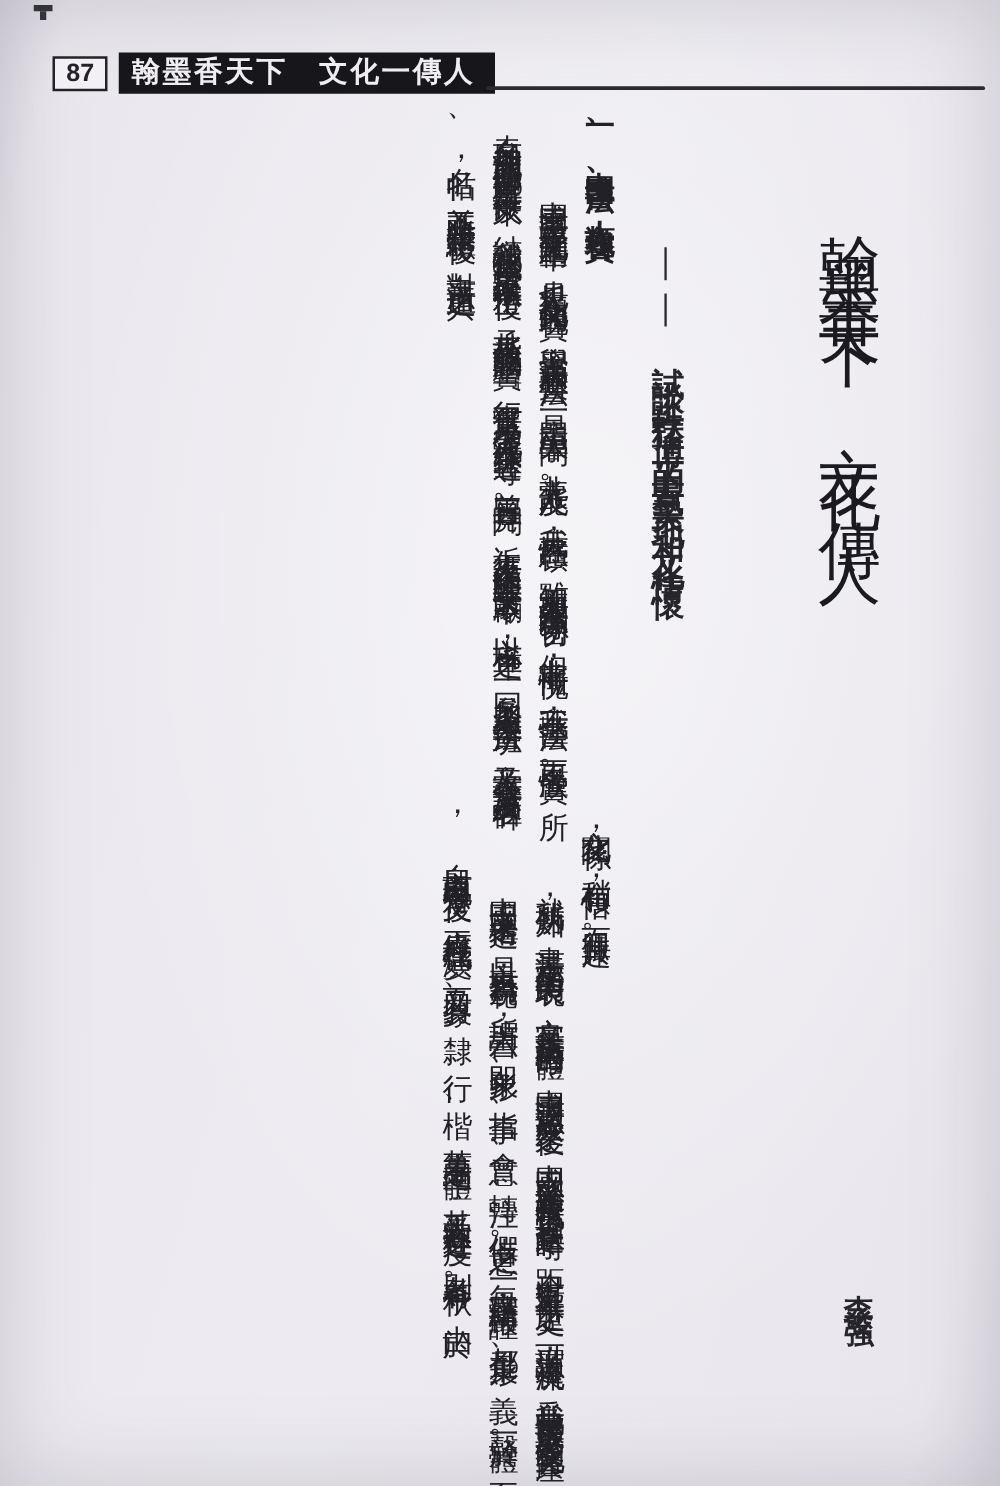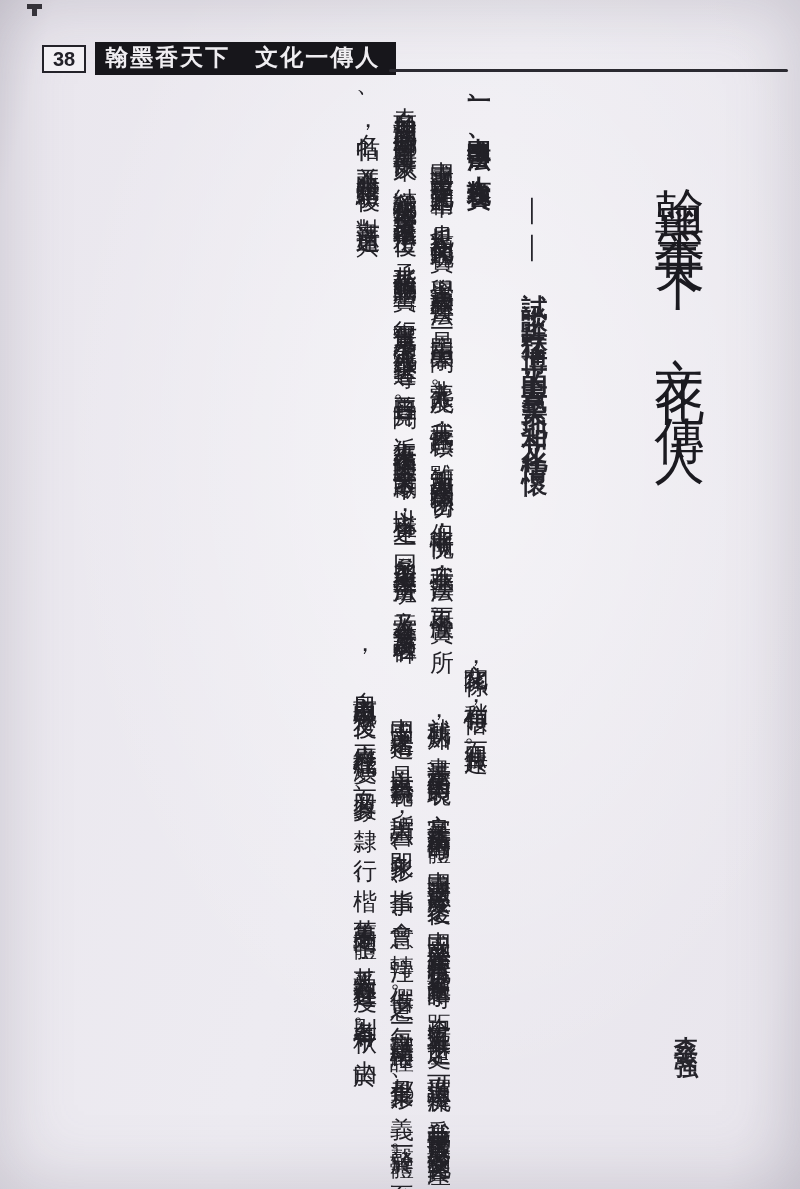--- a/index.html
+++ b/index.html
@@ -67,21 +67,21 @@
   .lower{top:645px;right:306px;height:546px;width:444px;}
 </style>
 </head>
 <body>
 
 <div class="page">
 
   <div class="corner-mark"></div>
 
   <div class="header">
-    <span class="pagenum">38</span>
+    <span class="pagenum">87</span>
     <span class="runhead">翰墨香天下　文化一傳人</span>
     <span class="rule"></span>
   </div>
 
   <h1 class="title v">翰墨香天下　文化一傳人</h1>
 
   <div class="subtitle v">——試談王軼猛博士的書藝天地和文化情懷</div>
 
   <div class="author v">李發強</div>
 

